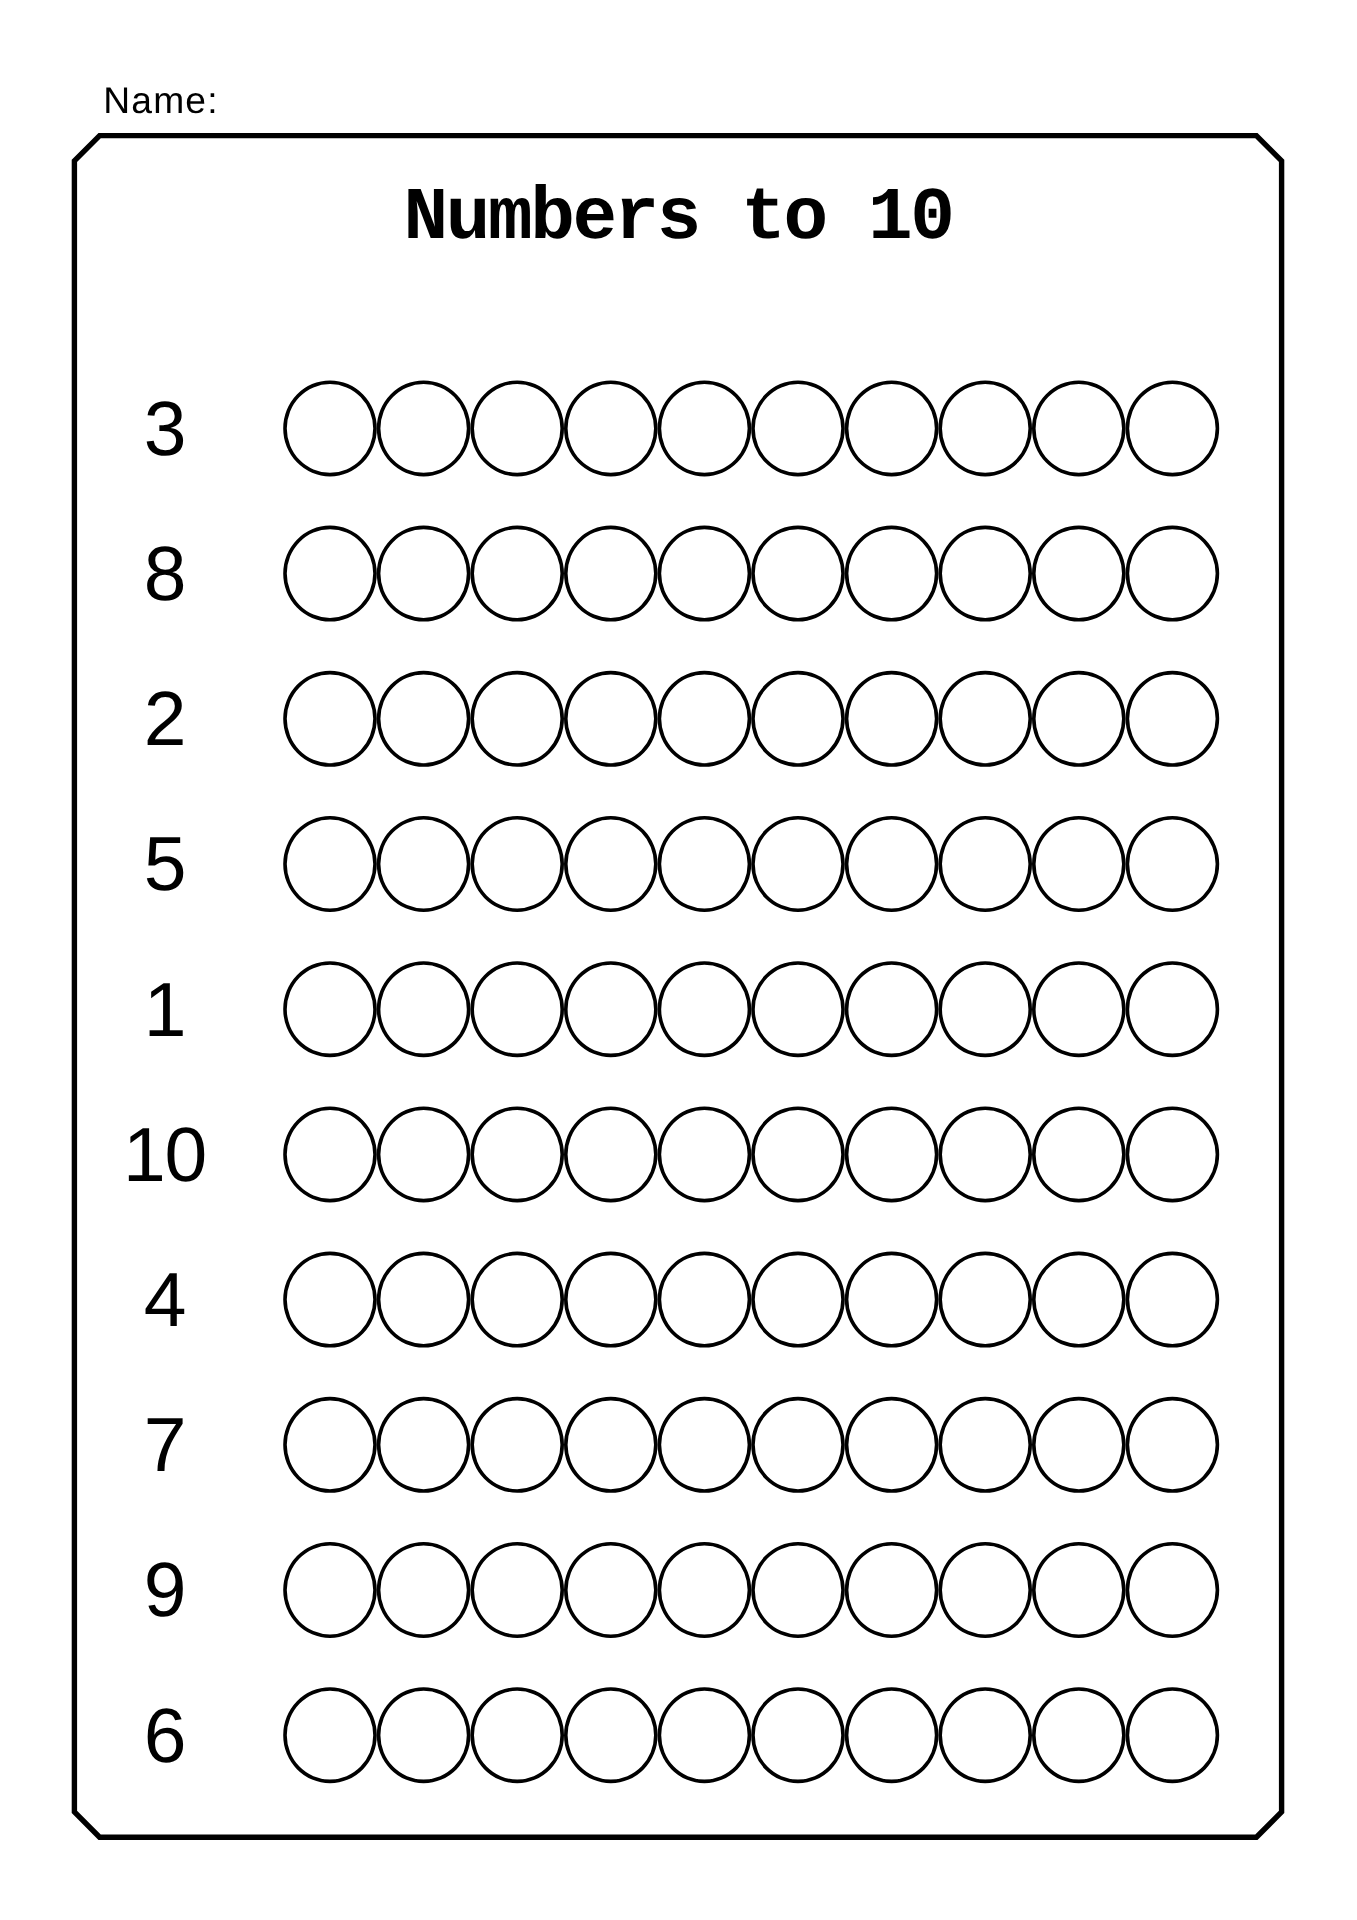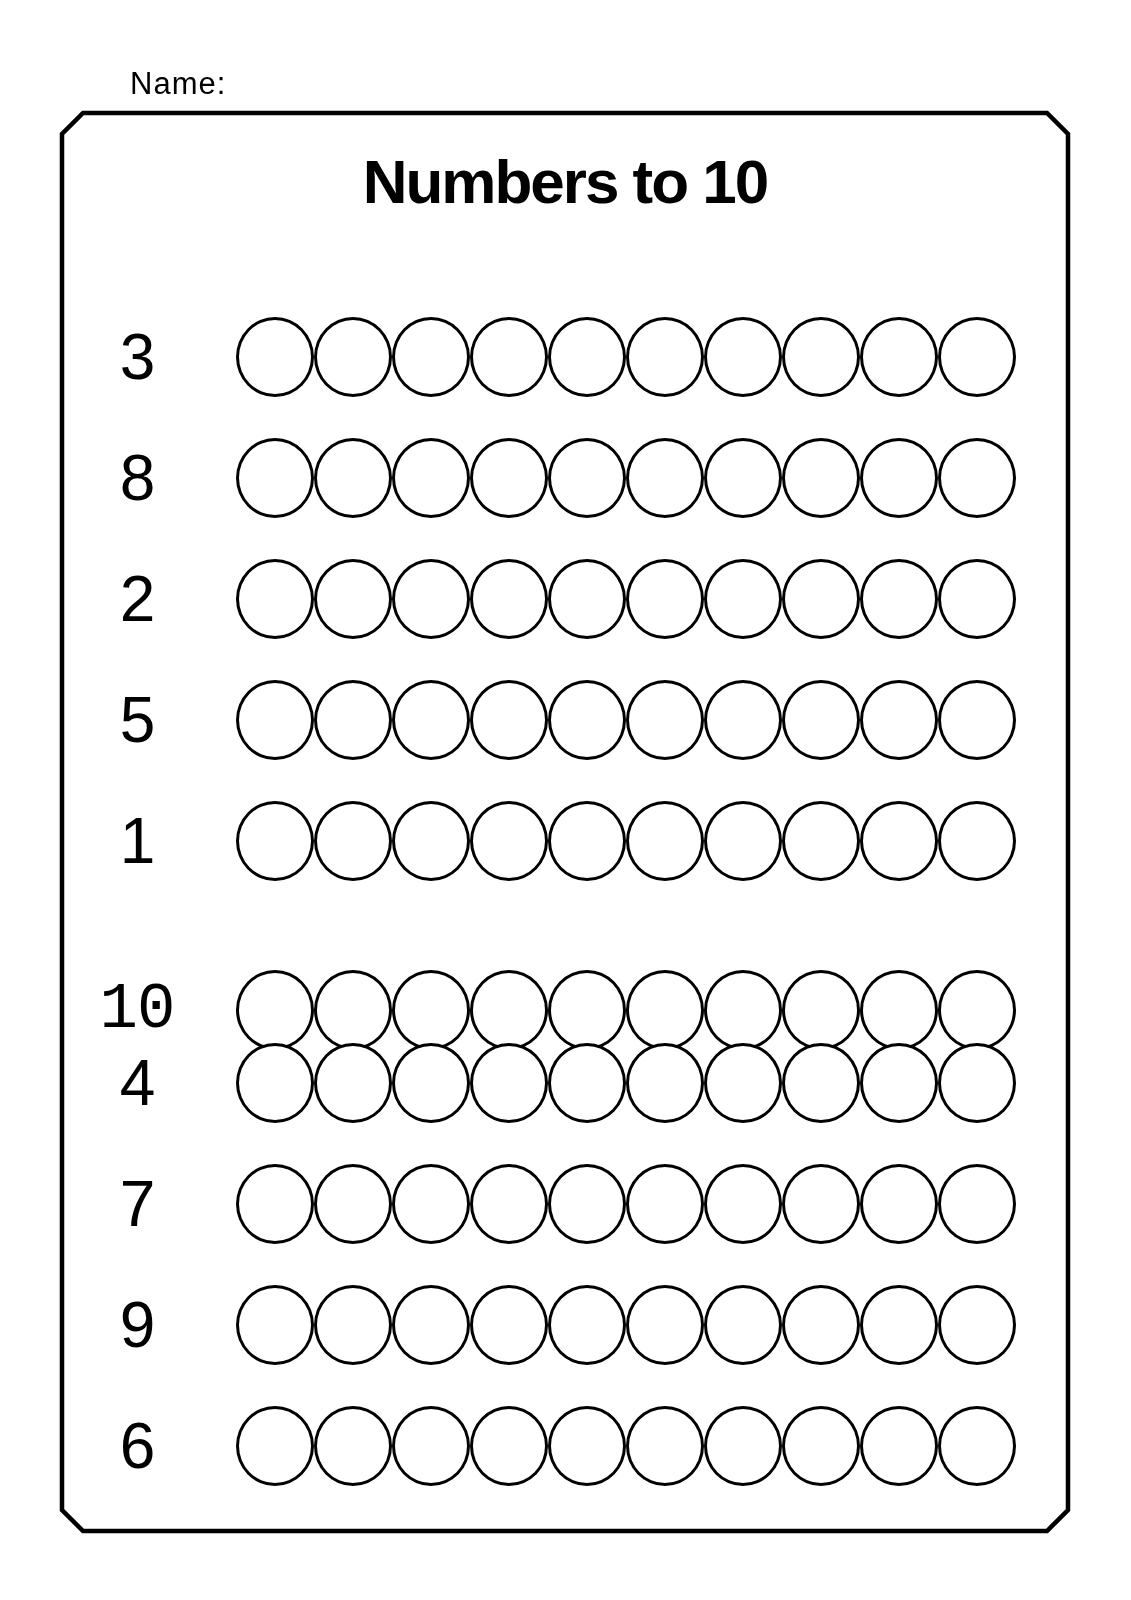--- a/index.html
+++ b/index.html
@@ -19,37 +19,36 @@
     background: var(--paper);
     overflow: hidden;
   }
   .name-label {
     position: absolute;
     left: 86px;
     top: 66px;
     font-size: 31px;
     letter-spacing: 1px;
     color: var(--ink);
-    margin-left: 44px;
   }
   .frame {
     position: absolute;
     left: 0;
     top: 0;
     width: 1131px;
     height: 1600px;
     pointer-events: none;
   }
   .title {
     position: absolute;
     left: 62px;
     top: 146px;
     width: 1006px;
     text-align: center;
-    font-family: Liberation Sans, sans-serif;
+    font-family: Liberation Mono, monospace;
     font-weight: 800;
     font-size: 62px;
     letter-spacing: -2px;
     color: var(--ink);
   }
   .instruction {
     position: absolute;
     left: 62px;
     top: 247px;
     width: 1006px;
@@ -189,21 +188,21 @@
           <div class="circle"></div>
           <div class="circle"></div>
           <div class="circle"></div>
           <div class="circle"></div>
           <div class="circle"></div>
           <div class="circle"></div>
           <div class="circle"></div>
         </div>
     </div>
 
-    <div class="row" style="top: 970px; font-family: Liberation Mono, monospace;">
+    <div class="row" style="top: 922px;">
       <div class="row-number">10</div>
       <div class="circles">
           <div class="circle"></div>
           <div class="circle"></div>
           <div class="circle"></div>
           <div class="circle"></div>
           <div class="circle"></div>
           <div class="circle"></div>
           <div class="circle"></div>
           <div class="circle"></div>

